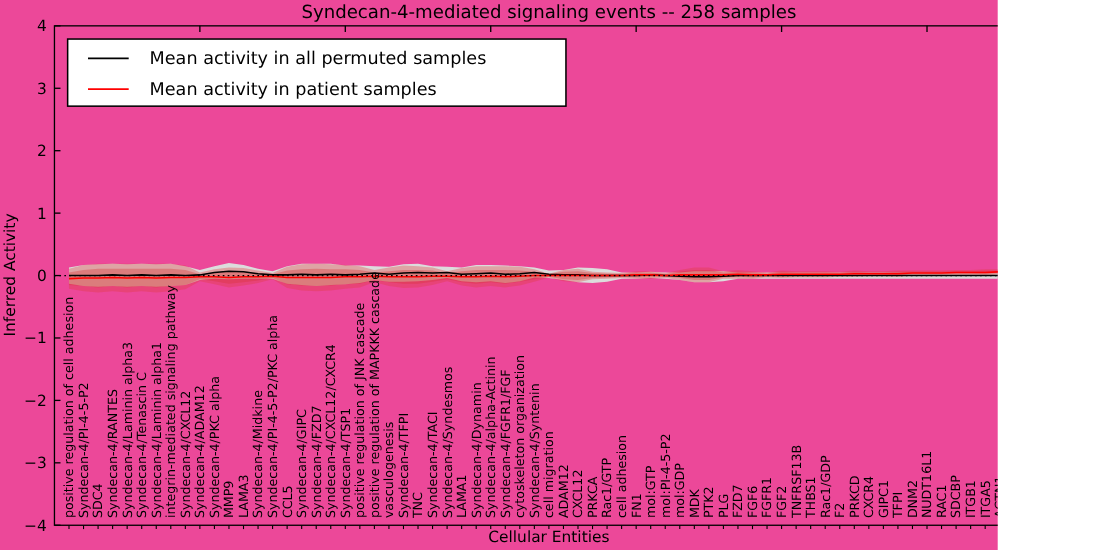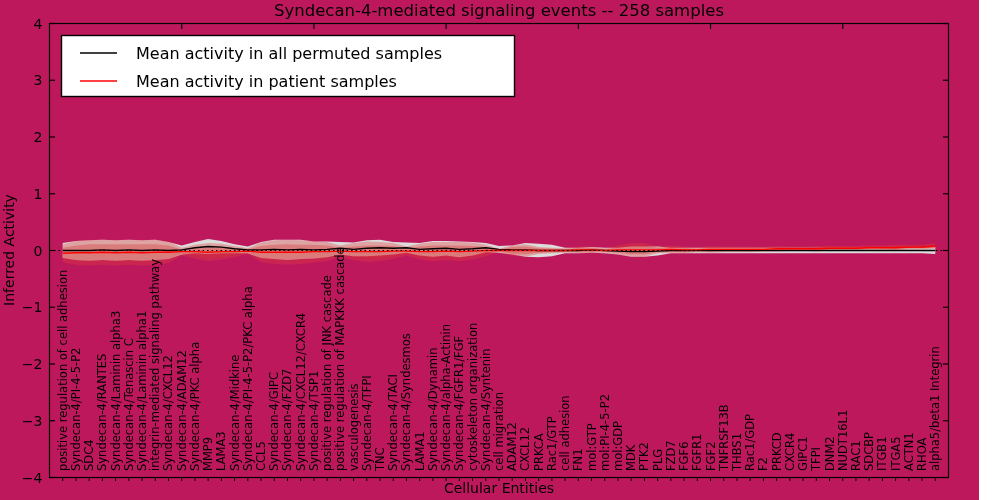--- a/index.html
+++ b/index.html
@@ -1,16 +1,16 @@
 <!DOCTYPE html>
 <html><head>
 <meta charset="utf-8">
 <style>
   html,body{margin:0;padding:0;background:#ffffff;}
-  .figure{width:979px;height:500px;background:#be185d;position:relative;overflow:hidden;}
+  .figure{width:907px;height:500px;background:#ec4899;position:relative;overflow:hidden;}
   svg text{font-family:"DejaVu Sans","Liberation Sans",sans-serif;fill:#000000;}
   .title-text{font-size:16.5px;}
   .axis-label{font-size:14px;}
   .ytick-label{font-size:14px;}
   .xtick-label{font-size:11.5px;}
   .legend-label{font-size:16px;}
 </style>
 </head>
 <body>
 

